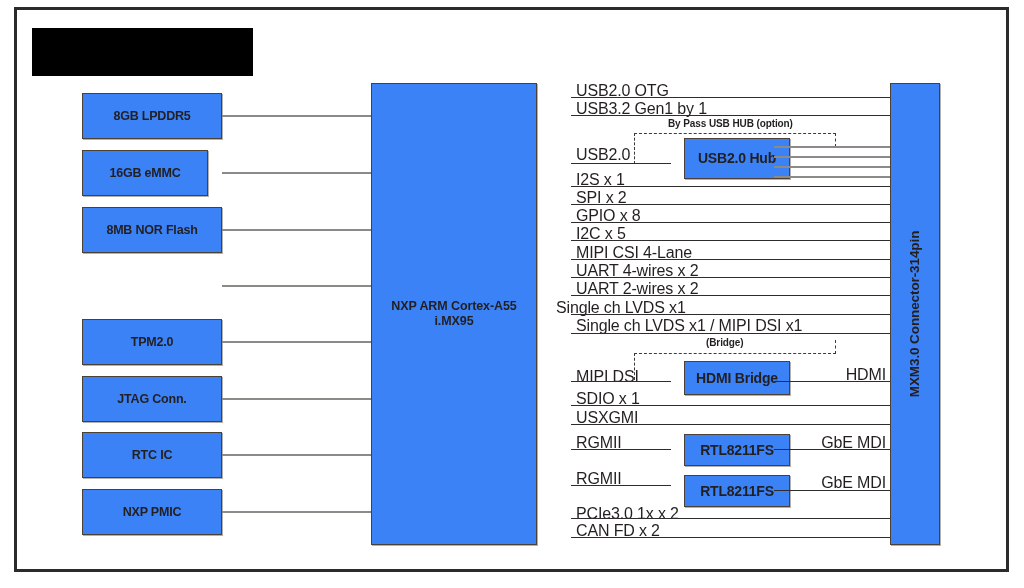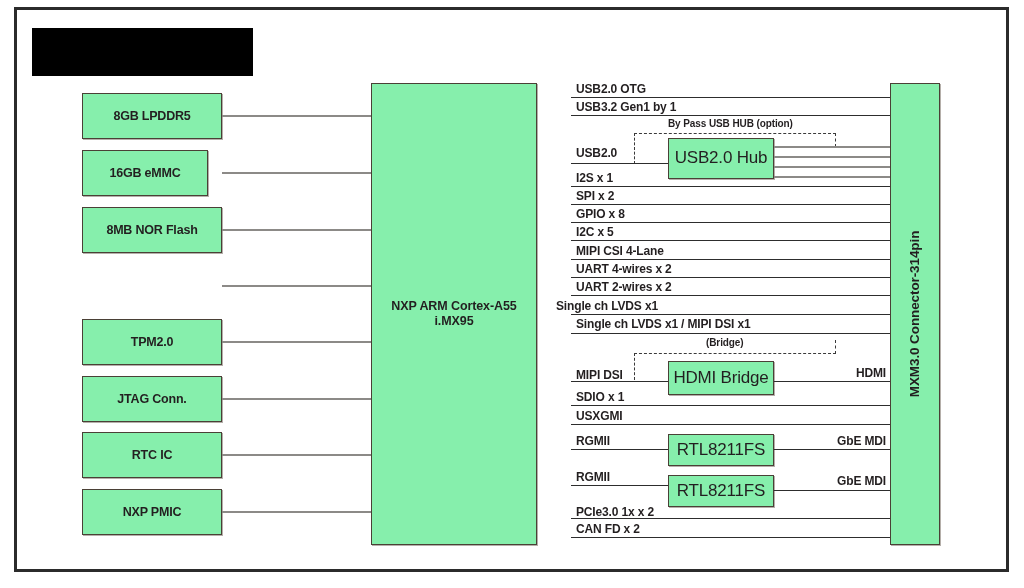--- a/index.html
+++ b/index.html
@@ -8,42 +8,42 @@
 
   .frame{
     position:absolute;left:14px;top:7px;width:995px;height:565px;
     border:3px solid #2b2b2b;background:#fff;box-sizing:border-box;
   }
 
   .redact{position:absolute;background:#000;}
 
   .blk{
     position:absolute;box-sizing:border-box;
-    background:#86efac;border:1px solid #4a4036;
+    background:#3b82f6;border:1px solid #4a4036;
     box-shadow:1px 1px 0 0 rgba(120,110,100,.55);
     display:flex;align-items:center;justify-content:center;
     text-align:center;line-height:1.18;
   }
   .blk.soc{font-size:12.5px;font-weight:600;letter-spacing:-.1px;}
   .blk.left{font-size:12.5px;font-weight:600;letter-spacing:-.2px;}
-  .blk.inline{font-size:17px;font-weight:400;letter-spacing:-.2px;}
+  .blk.inline{font-size:14px;font-weight:700;letter-spacing:-.2px;margin-left:16px;}
   .blk.conn{font-size:13.5px;font-weight:600;letter-spacing:-.1px;}
   .blk.conn .vtxt{
     transform:rotate(-90deg);white-space:nowrap;
     transform-origin:center center;
   }
 
   .line{position:absolute;background:#8c8a87;height:2px;}
   .line.dark{background:#2d2d2d;height:1.4px;}
 
   .dash-h{position:absolute;height:0;border-top:1.6px dashed #3a3a3a;}
   .dash-v{position:absolute;width:0;border-left:1.6px dashed #3a3a3a;}
 
   .sig{
-    position:absolute;font-size:12px;font-weight:700;
+    position:absolute;font-size:16px;font-weight:400;
     letter-spacing:-.15px;white-space:nowrap;color:#231f20;
   }
   .sig.right{text-align:right;}
   .note{
     position:absolute;font-size:10px;font-weight:600;
     letter-spacing:-.1px;white-space:nowrap;color:#231f20;
   }
 </style>
 </head>
 <body>

